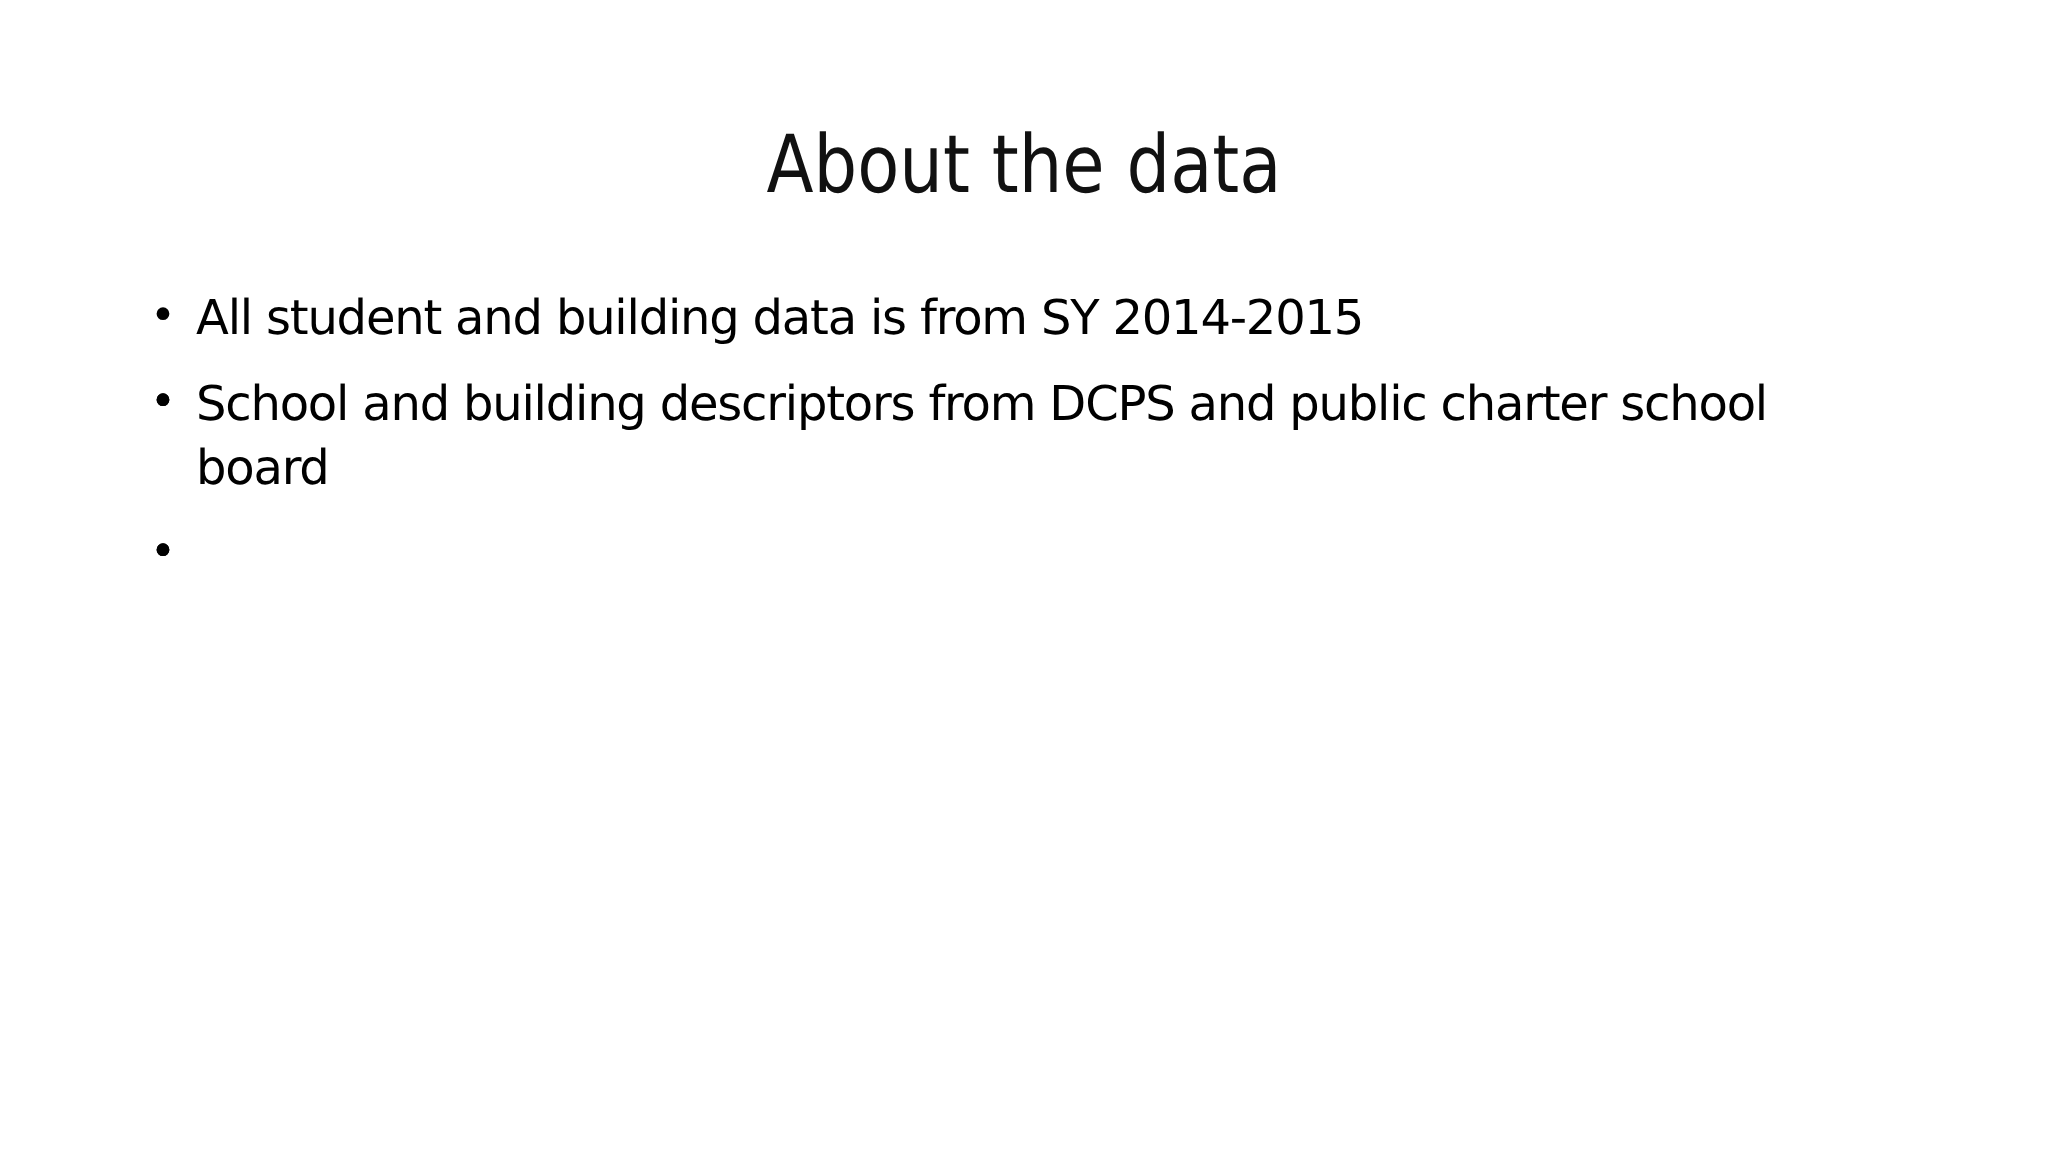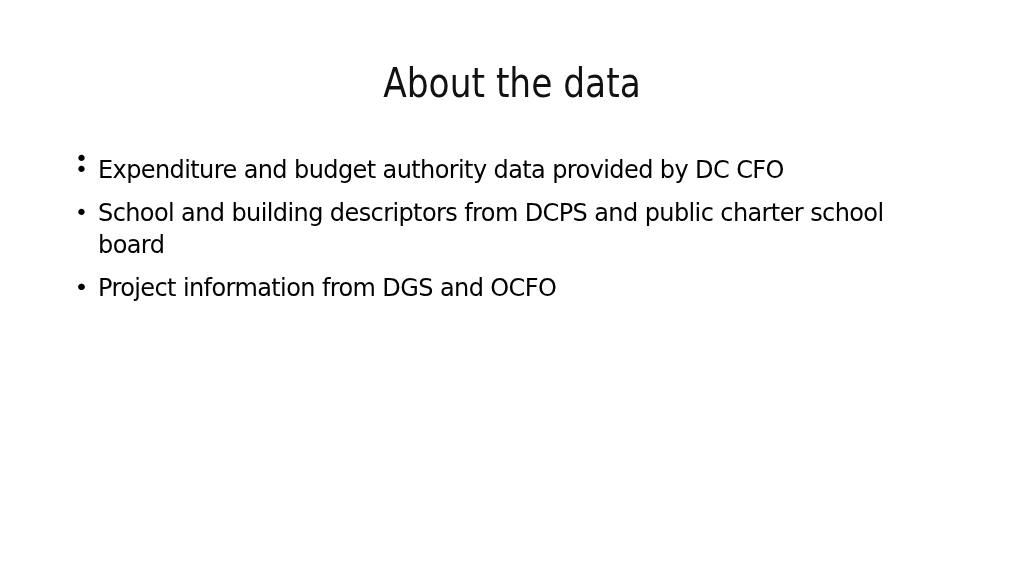--- a/index.html
+++ b/index.html
@@ -29,30 +29,29 @@
     }
   </style>
 </head>
 <body>
 
 <div>
   <div class="title">About the data</div>
   <ul class="list">
     <li class="item">
       <span class="bullet">•</span>
+      <span>All student and building data is from SY 2014-2015</span>
     </li>
     <li class="item">
       <span class="bullet">•</span>
-      <span>Expenditure and budget authority data provided by DC CFO</span>
     </li>
     <li class="item">
       <span class="bullet">•</span>
       <span>School and building descriptors from DCPS and public charter school board</span>
     </li>
     <li class="item">
       <span class="bullet">•</span>
     </li>
     <li class="item">
       <span class="bullet">•</span>
-      <span>Project information from DGS and OCFO</span>
     </li>
   </ul>
 </div>
 
 </body></html>

